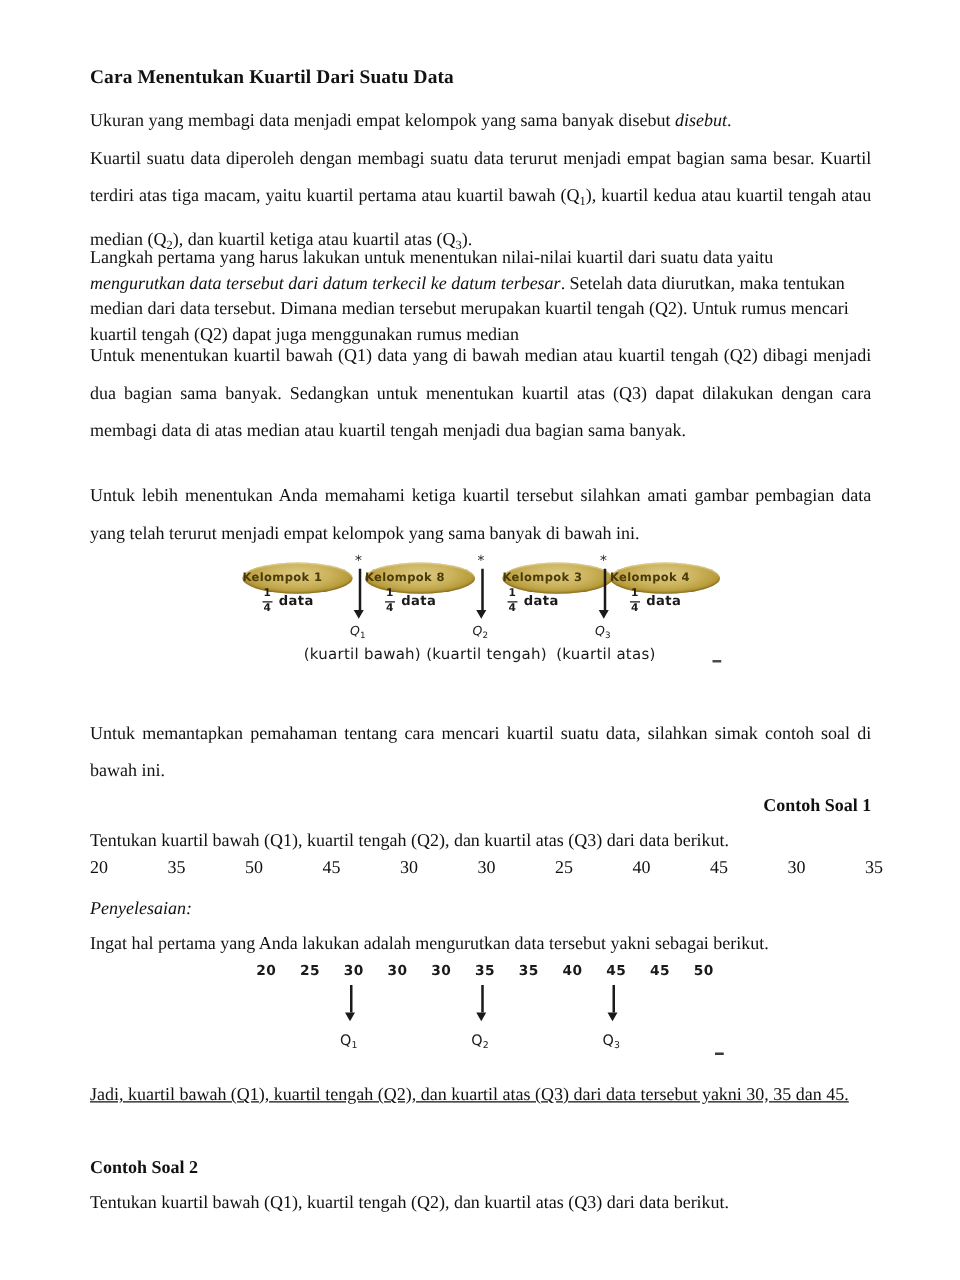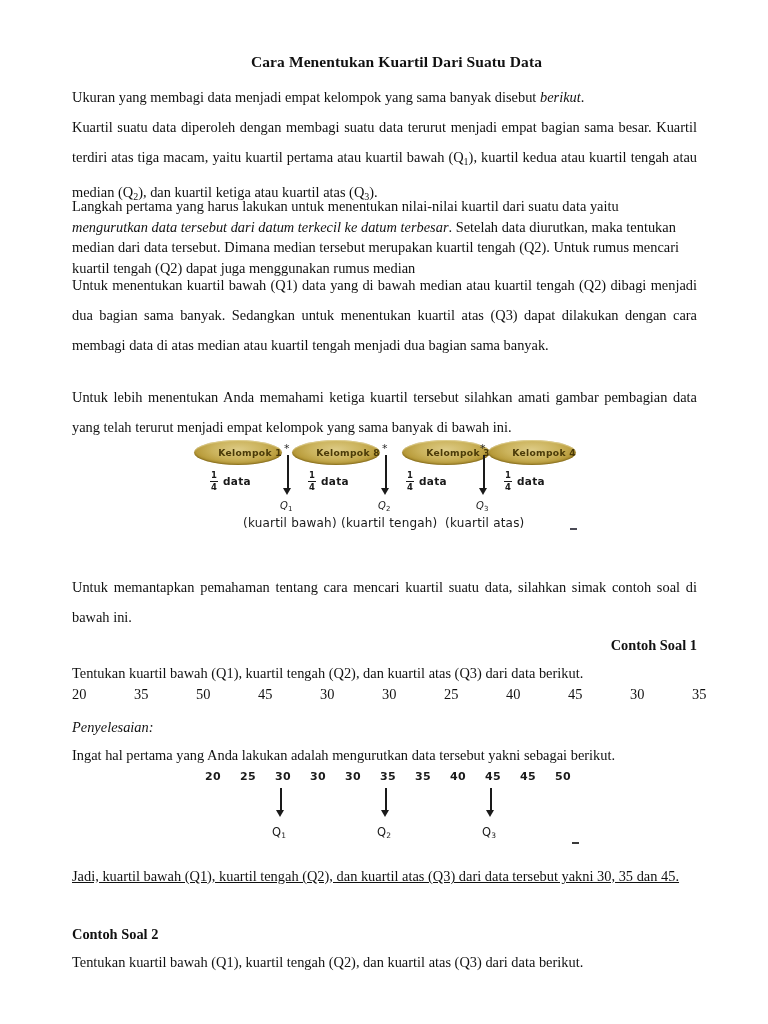--- a/index.html
+++ b/index.html
@@ -25,26 +25,26 @@
   .content {
     position: absolute;
     left: 72px;
     top: 0;
     width: 625px;
   }
 
   h1.doc-title {
     font-size: 15.5px;
     font-weight: bold;
-    text-align: center;
+    text-align: left;
     margin: 0;
     padding: 0;
     position: absolute;
     top: 53px;
-    left: 12px;
+    left: 0;
     width: 625px;
     letter-spacing: 0.1px;
   }
 
   p.para {
     font-size: 14.4px;
     line-height: 30px;
     margin: 0;
     text-align: justify;
     text-justify: inter-word;
@@ -77,21 +77,22 @@
   }
   .ellipse {
     position: absolute;
     width: 88px;
     height: 25px;
     border-radius: 50%;
     background: radial-gradient(ellipse at 50% 38%, #ddcb86 0%, #cbb35c 42%, #b0912c 78%, #9a7d22 100%);
     box-shadow: inset 0 -1px 2px rgba(90,70,10,0.55), inset 0 1px 1px rgba(255,247,205,0.5);
     display: flex;
     align-items: center;
-    justify-content: flex-end;
+    justify-content: flex-start;
+    margin-top: 10px;
   }
   .ellipse span {
     font-size: 9.2px;
     font-weight: bold;
     color: #4a3a08;
     letter-spacing: 0.3px;
     white-space: nowrap;
   }
   .star {
     position: absolute;
@@ -200,21 +201,21 @@
   }
 </style>
 </head>
 <body>
 
 <div class="page">
   <div class="content">
 
     <h1 class="doc-title">Cara Menentukan Kuartil Dari Suatu Data</h1>
 
-    <p class="para left" style="top:82px;"><span>Ukuran yang membagi data menjadi empat kelompok yang sama banyak disebut </span><span class="it">berikut</span><span>.</span></p>
+    <p class="para left" style="top:82px;"><span>Ukuran yang membagi data menjadi empat kelompok yang sama banyak disebut </span><span class="it">disebut</span><span>.</span></p>
 
     <p class="para" style="top:112px;">Kuartil suatu data diperoleh dengan membagi suatu data terurut menjadi empat bagian sama besar. Kuartil terdiri atas tiga macam, yaitu kuartil pertama atau kuartil bawah (Q<sub>1</sub>), kuartil kedua atau kuartil tengah atau median (Q<sub>2</sub>), dan kuartil ketiga atau kuartil atas (Q<sub>3</sub>).</p>
 
     <p class="para tight" style="top:196px;"><span>Langkah pertama yang  harus lakukan untuk menentukan nilai-nilai kuartil dari suatu data yaitu </span><span class="it">mengurutkan data tersebut dari datum terkecil ke datum terbesar</span><span>. Setelah data diurutkan, maka tentukan median dari data tersebut. Dimana median tersebut merupakan kuartil tengah (Q2). Untuk rumus mencari kuartil tengah (Q2) dapat juga menggunakan rumus median</span></p>
 
     <p class="para" style="top:270px;">Untuk menentukan kuartil bawah (Q1) data yang di bawah median atau kuartil tengah (Q2) dibagi menjadi dua bagian sama banyak. Sedangkan untuk menentukan kuartil atas (Q3) dapat dilakukan dengan cara membagi data di atas median atau kuartil tengah menjadi dua bagian sama banyak.</p>
 
     <p class="para" style="top:382px;">Untuk lebih menentukan Anda memahami ketiga kuartil tersebut silahkan amati gambar pembagian data yang telah terurut menjadi empat kelompok yang sama banyak di bawah ini.</p>
 
     <p class="para" style="top:572px;">Untuk memantapkan pemahaman tentang cara mencari kuartil suatu data, silahkan simak contoh soal di bawah ini.</p>

